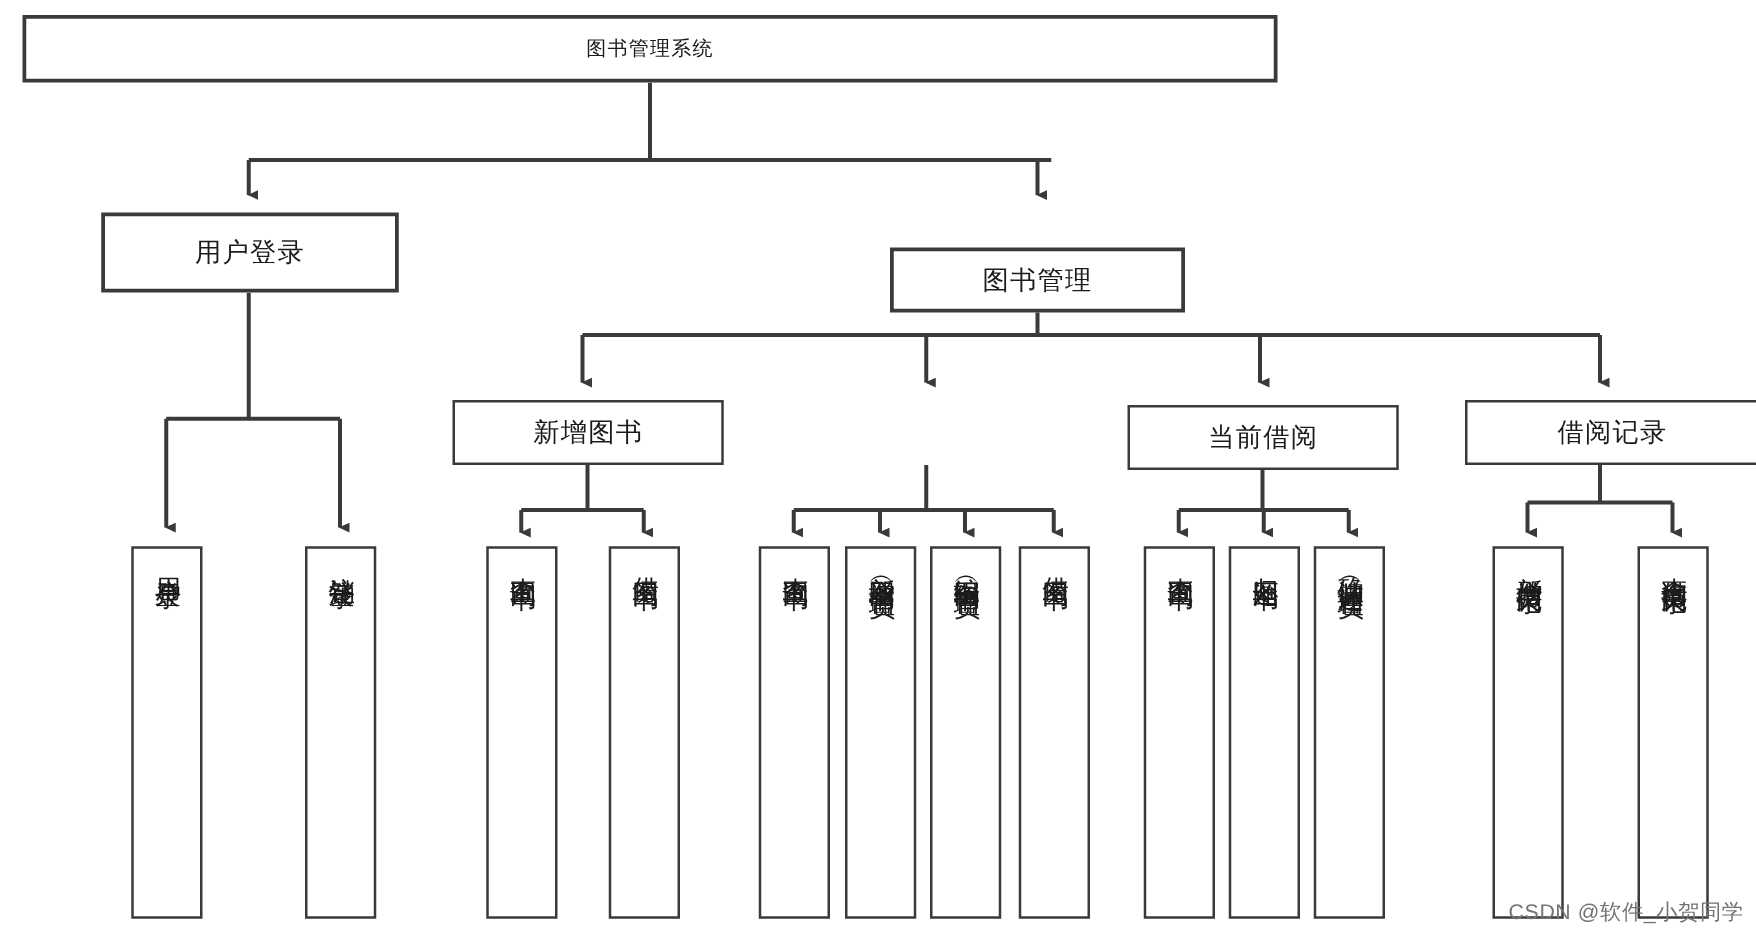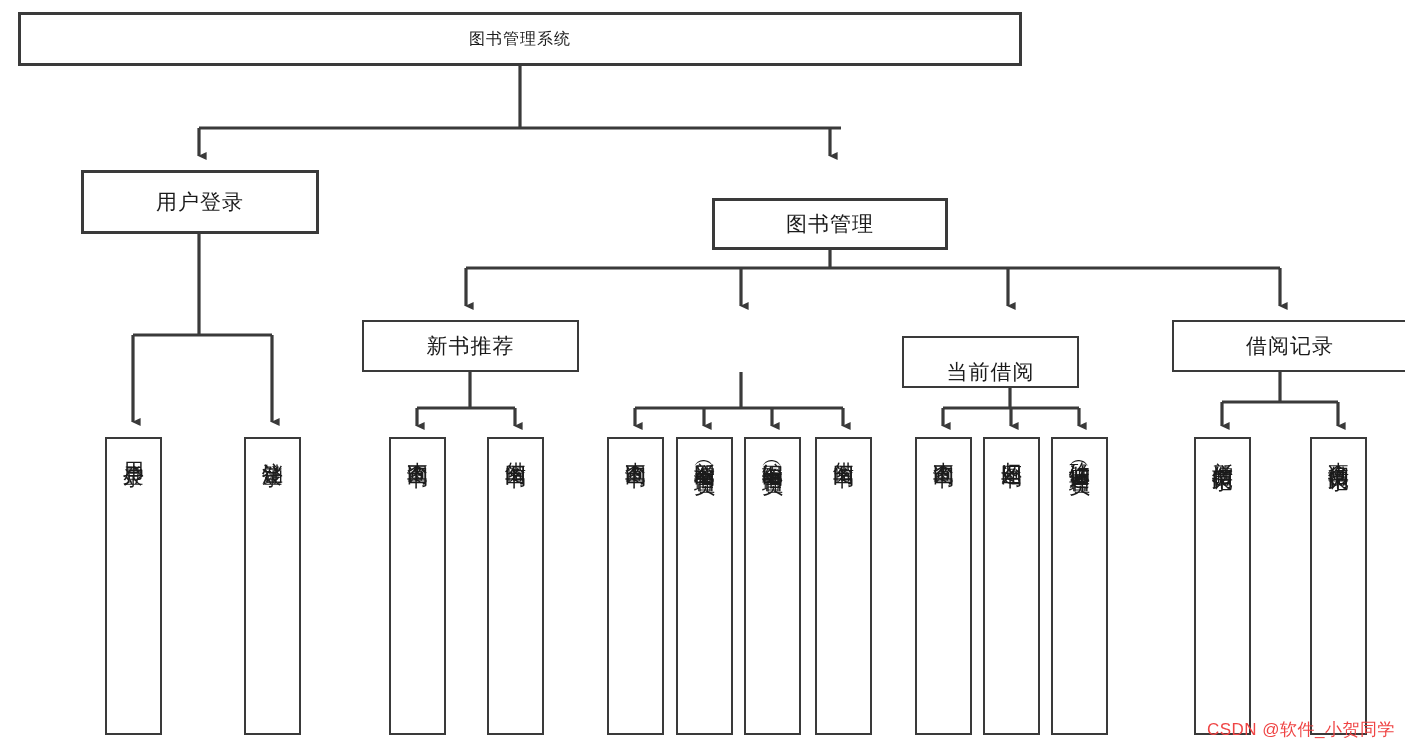--- a/index.html
+++ b/index.html
@@ -63,21 +63,21 @@
   }
   .horizontal-label {
     white-space: nowrap;
     letter-spacing: 1px;
   }
   .watermark {
     position: absolute;
     right: 10px;
     bottom: 6px;
     font-size: 17px;
-    color: #ef4444;
+    color: #737373;
     letter-spacing: 0.5px;
     white-space: nowrap;
     pointer-events: none;
     margin-top: 40px;
   }
 </style>
 </head>
 <body>
 
 <div id="diagram-root">
@@ -138,25 +138,25 @@
 
   <div class="node-box level-1" style="left:81px; top:170px; width:238px; height:64px;">
     <span class="horizontal-label">用户登录</span>
   </div>
 
   <div class="node-box level-1" style="left:712px; top:170px; width:236px; height:52px;margin-top:28px;">
     <span class="horizontal-label">图书管理</span>
   </div>
 
   <div class="node-box level-2" style="left:362px; top:320px; width:217px; height:52px;">
-    <span class="horizontal-label">新书推荐</span>
-  </div>
-
-
-  <div class="node-box level-2" style="left:902px; top:336px; width:177px; height:52px;align-items:flex-end;">
+    <span class="horizontal-label">新增图书</span>
+  </div>
+
+
+  <div class="node-box level-2" style="left:902px; top:324px; width:217px; height:52px;">
     <span class="horizontal-label">当前借阅</span>
   </div>
 
   <div class="node-box level-2" style="left:1172px; top:320px; width:236px; height:52px;">
     <span class="horizontal-label">借阅记录</span>
   </div>
 
   <div class="node-box leaf" style="left:105px; top:437px; width:57px; height:298px;">
     <span class="vertical-label">用户登录</span>
   </div>

